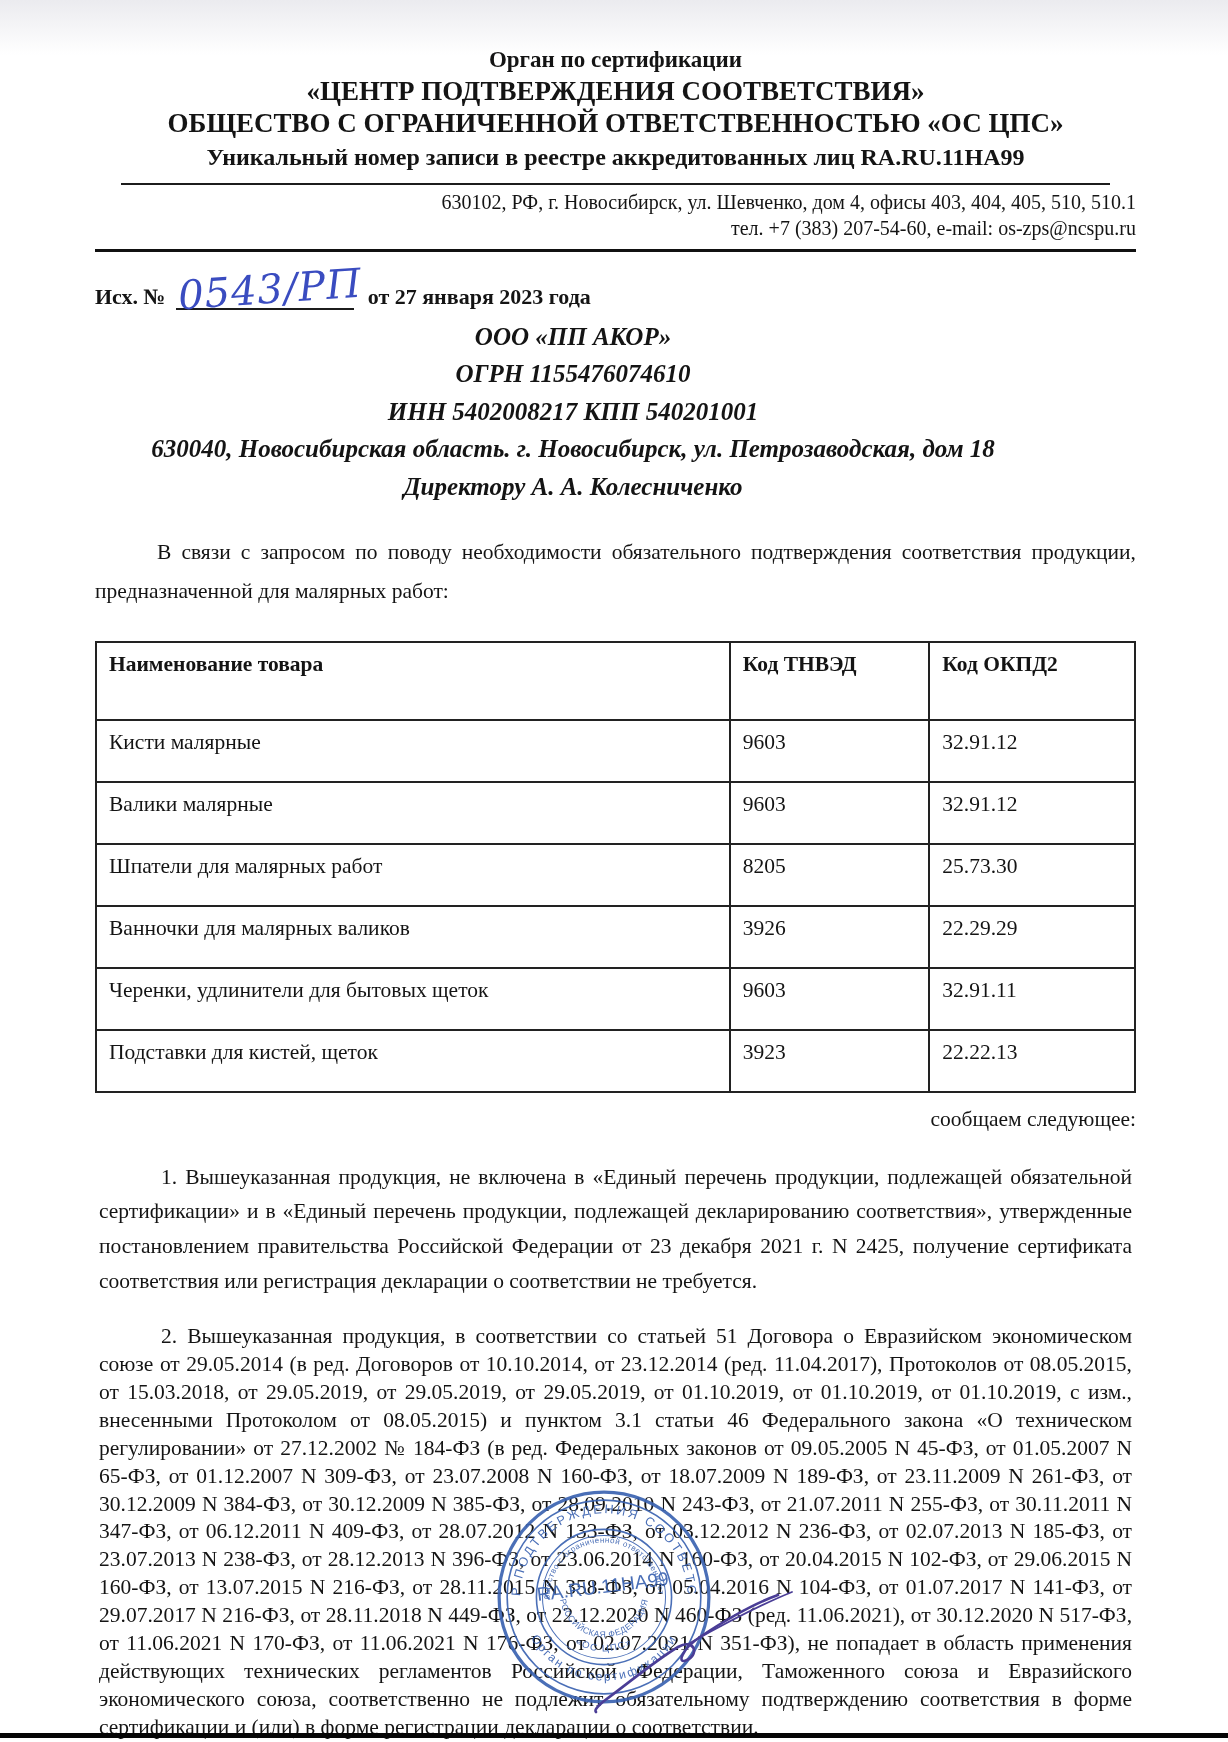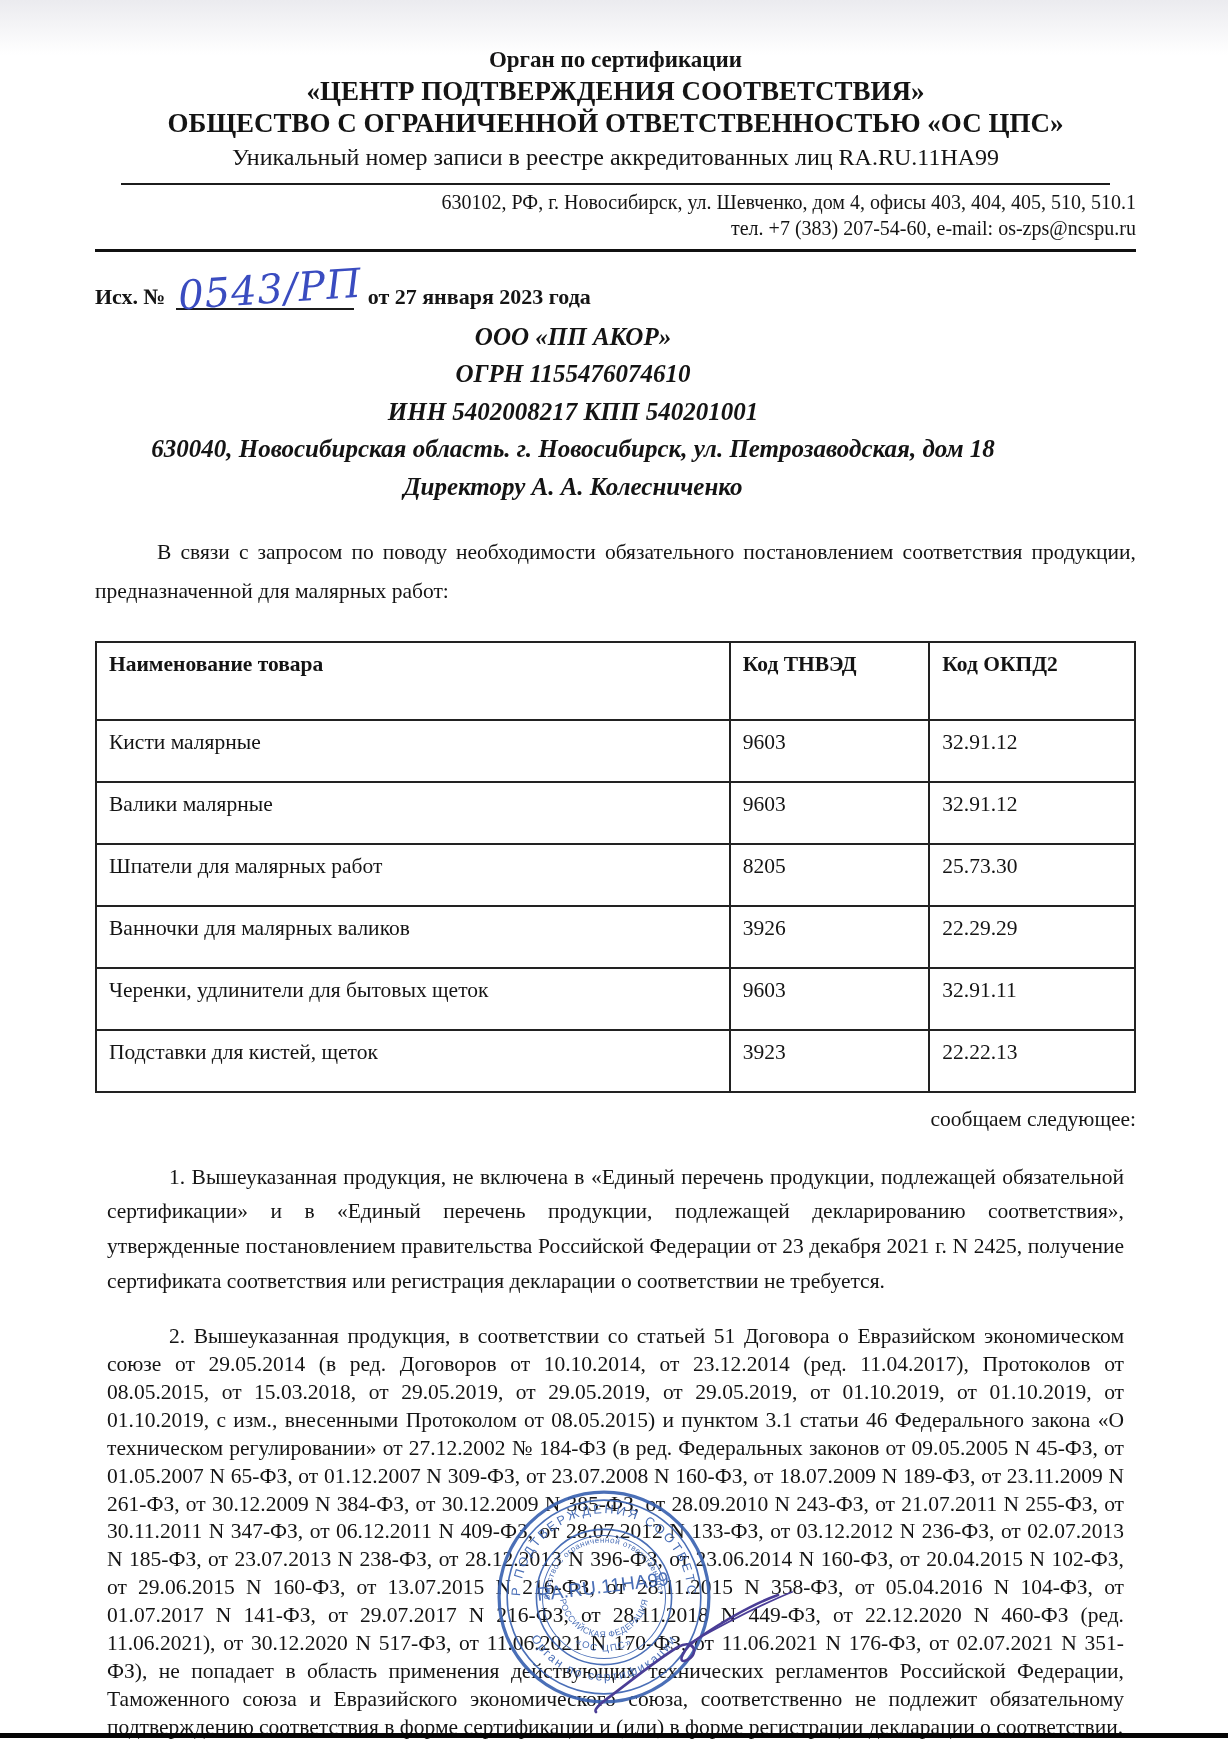--- a/index.html
+++ b/index.html
@@ -19,21 +19,21 @@
   }
   .scan-shade {
     position:absolute; left:0; top:0; right:0; height:55px;
     background:linear-gradient(#ebebef, rgba(255,255,255,0));
     pointer-events:none;
   }
   
   .letterhead { text-align:center; position:relative; }
   .lh1 { font-weight:bold; font-size:23px; line-height:1.25; }
   .lh2 { font-weight:bold; font-size:27px; line-height:1.2; }
-  .lh3 { font-weight:normal; font-size:24px; line-height:1.3; margin-top:2px; }
+  .lh3 { font-weight:bold; font-size:24px; line-height:1.3; margin-top:2px; }
   .rule-thin  { border-bottom:2px solid #1c1c1c; margin:10px 26px 4px 26px; }
   .addr { font-size:20px; line-height:1.3;text-align:right; }
   .rule-thick { border-bottom:3px solid #111; margin-top:8px; }
 
   
   .outgoing-row { margin-top:30px; font-size:22px; font-weight:bold; white-space:nowrap; }
   .number-slot {
     display:inline-block; width:178px;
     border-bottom:2px solid #1c1c1c;
     position:relative; margin:0 14px 0 10px; height:26px; vertical-align:bottom;
@@ -76,21 +76,21 @@
     overflow:hidden;
   }
   table.codes th { font-weight:bold; padding-bottom:42px; }
   .col-name { width:61%; }
   .col-tnved { width:19.2%; }
   .col-okpd { width:19.8%; }
 
   .after-table { text-align:right; font-size:21.5px; margin-top:14px; }
 
   .para {
-    margin:12px; font-size:21.5px;
+    margin:4px; font-size:21.5px;
     text-align:justify; text-indent:62px;
   }
   .p1 { margin-top:28px; line-height:1.62; }
   .p2 { margin-top:24px; line-height:1.3; }
 
   
   .stamp-svg { position:absolute; left:487px; top:1480px; width:234px; height:234px; opacity:0.92; }
   .sig-svg   { position:absolute; left:540px; top:1545px; width:290px; height:175px; }
 
   .bottom-bar {
@@ -120,21 +120,21 @@
   </div>
 
   <div class="recipient">
     <div>ООО «ПП АКОР»</div>
     <div>ОГРН 1155476074610</div>
     <div>ИНН 5402008217 КПП 540201001</div>
     <div>630040, Новосибирская область. г. Новосибирск, ул. Петрозаводская, дом 18</div>
     <div>Директору А. А. Колесниченко</div>
   </div>
 
-  <p class="intro">В связи с запросом по поводу необходимости обязательного постановлением соответствия продукции, предназначенной для малярных работ:</p>
+  <p class="intro">В связи с запросом по поводу необходимости обязательного подтверждения соответствия продукции, предназначенной для малярных работ:</p>
 
   <table class="codes">
     <colgroup>
       <col class="col-name">
         <col class="col-tnved">
         <col class="col-okpd">
     </colgroup>
     <thead>
       <tr>
         <th>Наименование товара</th>

